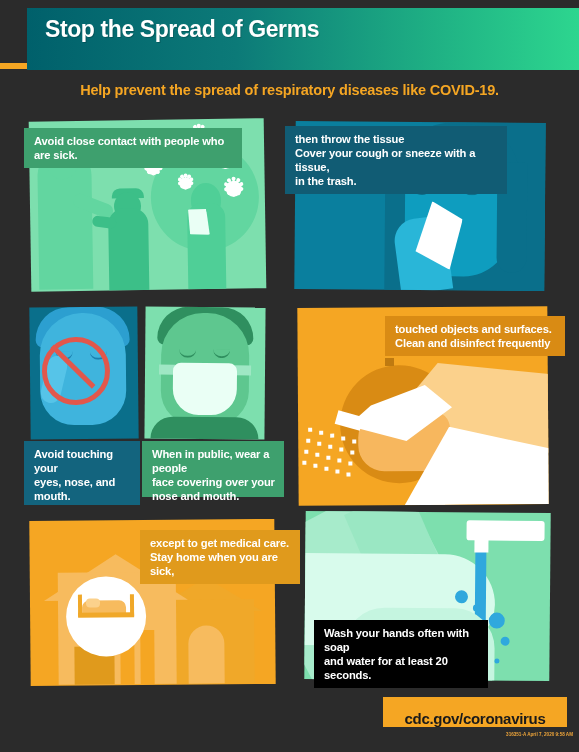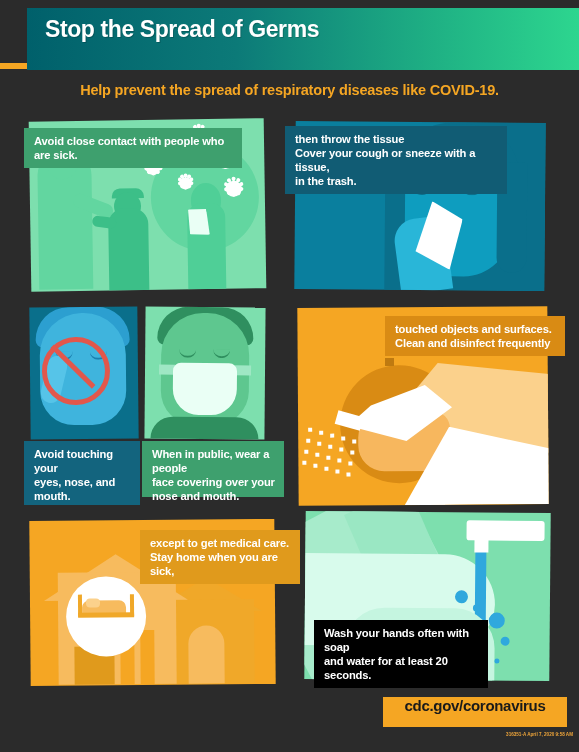--- a/index.html
+++ b/index.html
@@ -190,21 +190,21 @@
   
   .cdc-logo{position:absolute;left:18px;top:668px;width:95px;height:50px;
     background:#17599c;border:2px solid #ffffff;border-radius:9px;}
   .hhs-seal{position:absolute;left:8px;top:5px;width:38px;height:38px;
     border-radius:50%;border:1.5px solid #ffffff;}
   .cdc-box{position:absolute;left:52px;top:12px;width:36px;height:24px;
     border:1.5px solid #ffffff;display:flex;align-items:center;justify-content:center;}
   .cdc-word{color:#fff;font-weight:bold;font-size:13px;letter-spacing:-1px;
     font-family:"Liberation Serif",serif;}
   .url-banner{position:absolute;left:383px;top:697px;width:184px;height:30px;
-    background:#f5a623;display:flex;align-items:flex-start;justify-content:center;}
+    background:#f5a623;display:flex;align-items:flex-end;justify-content:center;}
   .url-text{color:#1a1a1a;font-weight:bold;font-size:15px;letter-spacing:-0.3px;}
   .pub-code{position:absolute;left:472px;top:732px;width:101px;text-align:right;
     color:#f0a63a;font-size:4.6px;font-weight:bold;letter-spacing:0px;}
 </style>
 </head>
 <body>
 
 <div class="poster">
 
   <div class="header-band"></div>

